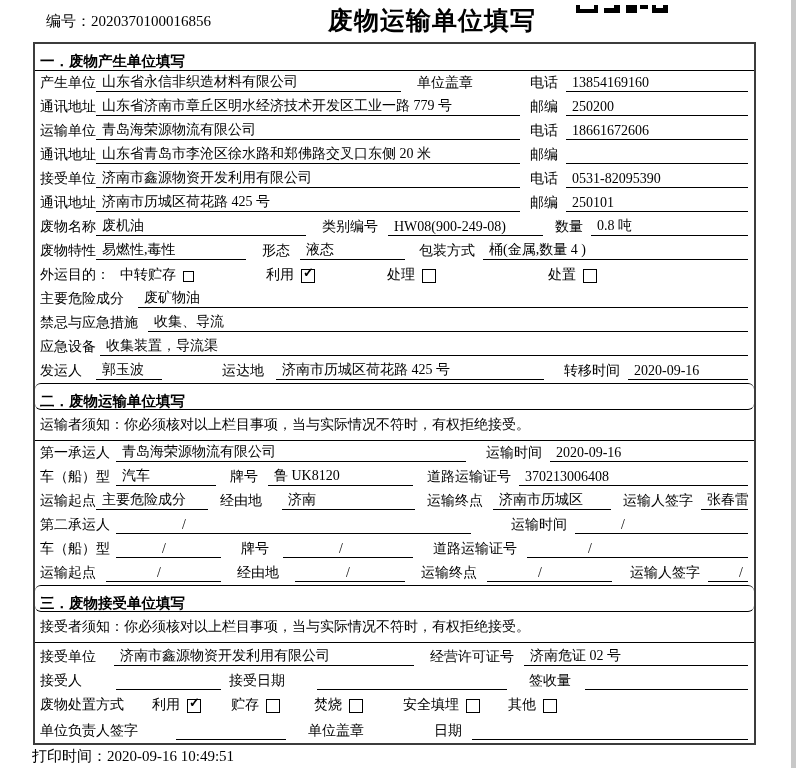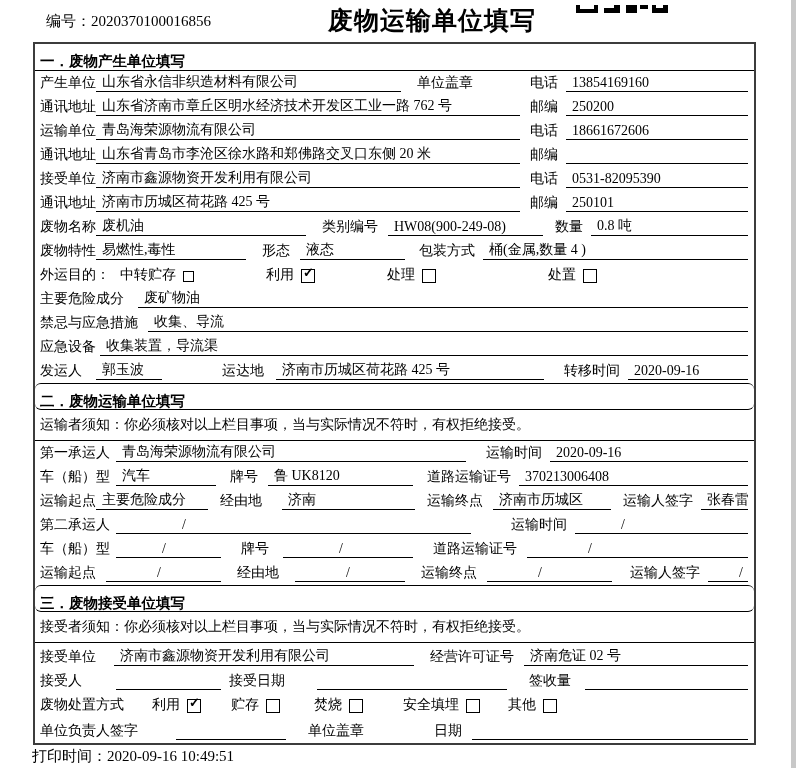--- a/index.html
+++ b/index.html
@@ -66,21 +66,21 @@
       <span class="uf" style="width:305px">山东省永信非织造材料有限公司</span>
       <span class="lab" style="margin-left:16px">单位盖章</span>
       <span class="rg">
           <span class="lab">电话</span>
           <span class="uf">13854169160</span>
         </span>
     </div>
 
     <div class="r">
       <span class="lab w56">通讯地址</span>
-      <span class="uf fx" style="margin-right:10px">山东省济南市章丘区明水经济技术开发区工业一路 762 号</span>
+      <span class="uf fx" style="margin-right:10px">山东省济南市章丘区明水经济技术开发区工业一路 779 号</span>
       <span class="rg">
           <span class="lab">邮编</span>
           <span class="uf">250200</span>
         </span>
     </div>
 
     <div class="r">
       <span class="lab w56">运输单位</span>
       <span class="uf fx" style="margin-right:10px">青岛海荣源物流有限公司</span>
       <span class="rg">

